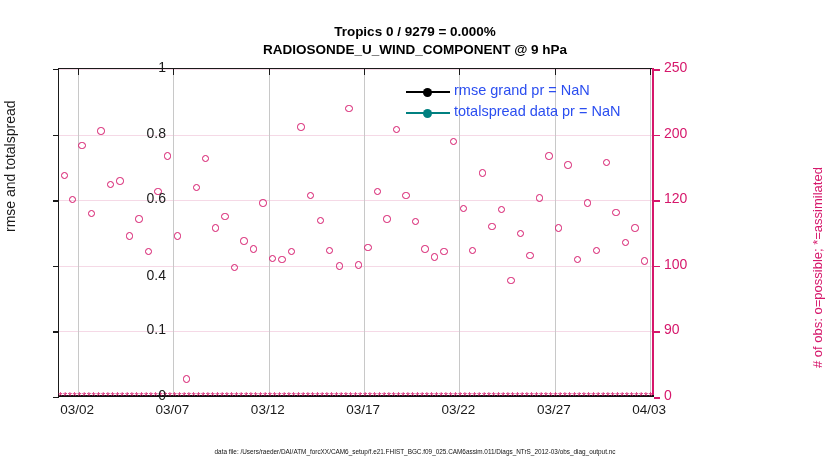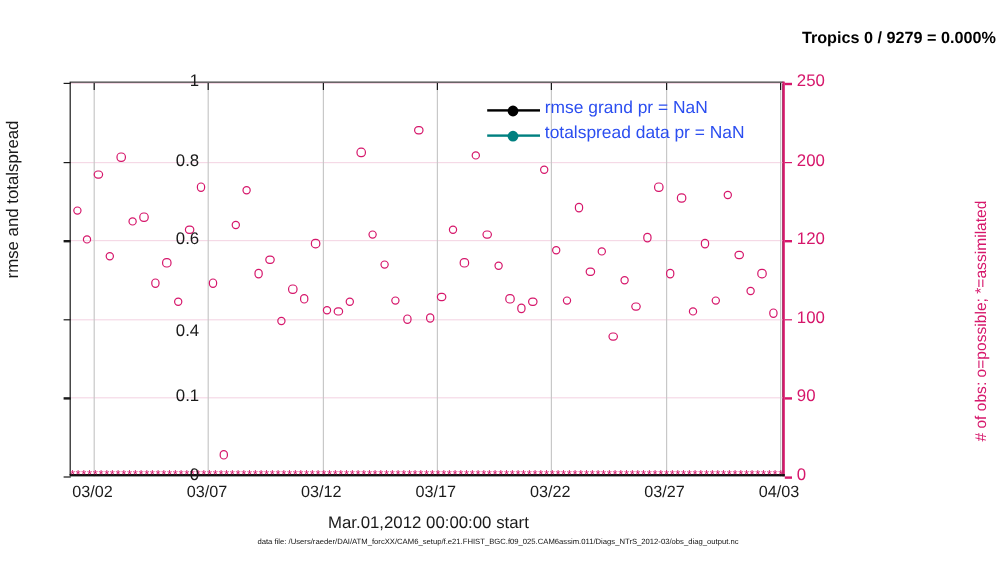--- a/index.html
+++ b/index.html
@@ -3,21 +3,21 @@
 <meta charset="utf-8">
 <style>
   html,body{margin:0;padding:0;background:#ffffff;}
   body{width:830px;height:470px;overflow:hidden;
        font-family:"Liberation Sans",sans-serif;color:#000;}
   #root{position:relative;width:830px;height:470px;}
 
   
   .title-line{position:absolute;width:830px;text-align:center;
     font-weight:bold;color:#000;letter-spacing:0px;}
-  #title1{top:24px;font-size:13.5px;text-align:right;}
+  #title1{top:24px;font-size:13.5px;}
   #title2{top:42px;font-size:13.5px;}
 
   
   #plotbox{position:absolute;left:58px;top:68px;width:595px;height:328px;
     border:1.4px solid #1a1a1a;box-sizing:border-box;background:#fff;}
   #rightedge{position:absolute;left:652px;top:68px;width:2px;height:329px;
     background:#d6176b;}
   #bottomedge{position:absolute;left:58px;top:395px;width:596px;height:2px;
     background:#111;}
 
@@ -67,20 +67,21 @@
   
   #footer{position:absolute;top:448px;width:830px;text-align:center;
     font-size:6.4px;color:#111;font-family:"Liberation Sans",sans-serif;}
 </style>
 </head>
 <body>
 
 <div id="root">
 
   <div class="title-line" id="title1">Tropics 0 / 9279 = 0.000%</div>
+  <div class="title-line" id="title2">RADIOSONDE_U_WIND_COMPONENT @ 9 hPa</div>
 
   <div id="plotbox">
       <div class="ytick-l" style="top: 328px;"></div>
       <div class="ytick-r" style="top: 328px;"></div>
       <div class="hgrid" style="top: 262.4px;"></div>
       <div class="ytick-l" style="top: 262.4px;"></div>
       <div class="ytick-r" style="top: 262.4px;"></div>
       <div class="hgrid" style="top: 196.8px;"></div>
       <div class="ytick-l" style="top: 196.8px;"></div>
       <div class="ytick-r" style="top: 196.8px;"></div>
@@ -319,21 +320,20 @@
       <div class="xlab" style="left: 172.423px; top: 402px;">03/07</div>
       <div class="xlab" style="left: 267.776px; top: 402px;">03/12</div>
       <div class="xlab" style="left: 363.128px; top: 402px;">03/17</div>
       <div class="xlab" style="left: 458.481px; top: 402px;">03/22</div>
       <div class="xlab" style="left: 553.833px; top: 402px;">03/27</div>
       <div class="xlab" style="left: 649.186px; top: 402px;">04/03</div>
     </div>
 
   <div id="ylabel-left">rmse and totalspread</div>
   <div id="ylabel-right"># of obs: o=possible; *=assimilated</div>
-  <div id="xlabel"><span>Mar.01,2012 00:00:00 start</span></div>
 
   <div id="legend">
     <div class="legrow">
       <div class="legline" style="background: rgb(0, 0, 0);"></div>
       <div class="legmark" style="background: rgb(0, 0, 0);"></div>
       <div class="legtext">rmse grand pr = NaN</div>
     </div>
     <div class="legrow">
       <div class="legline" style="background: rgb(0, 128, 128);"></div>
       <div class="legmark" style="background: rgb(0, 128, 128);"></div>

